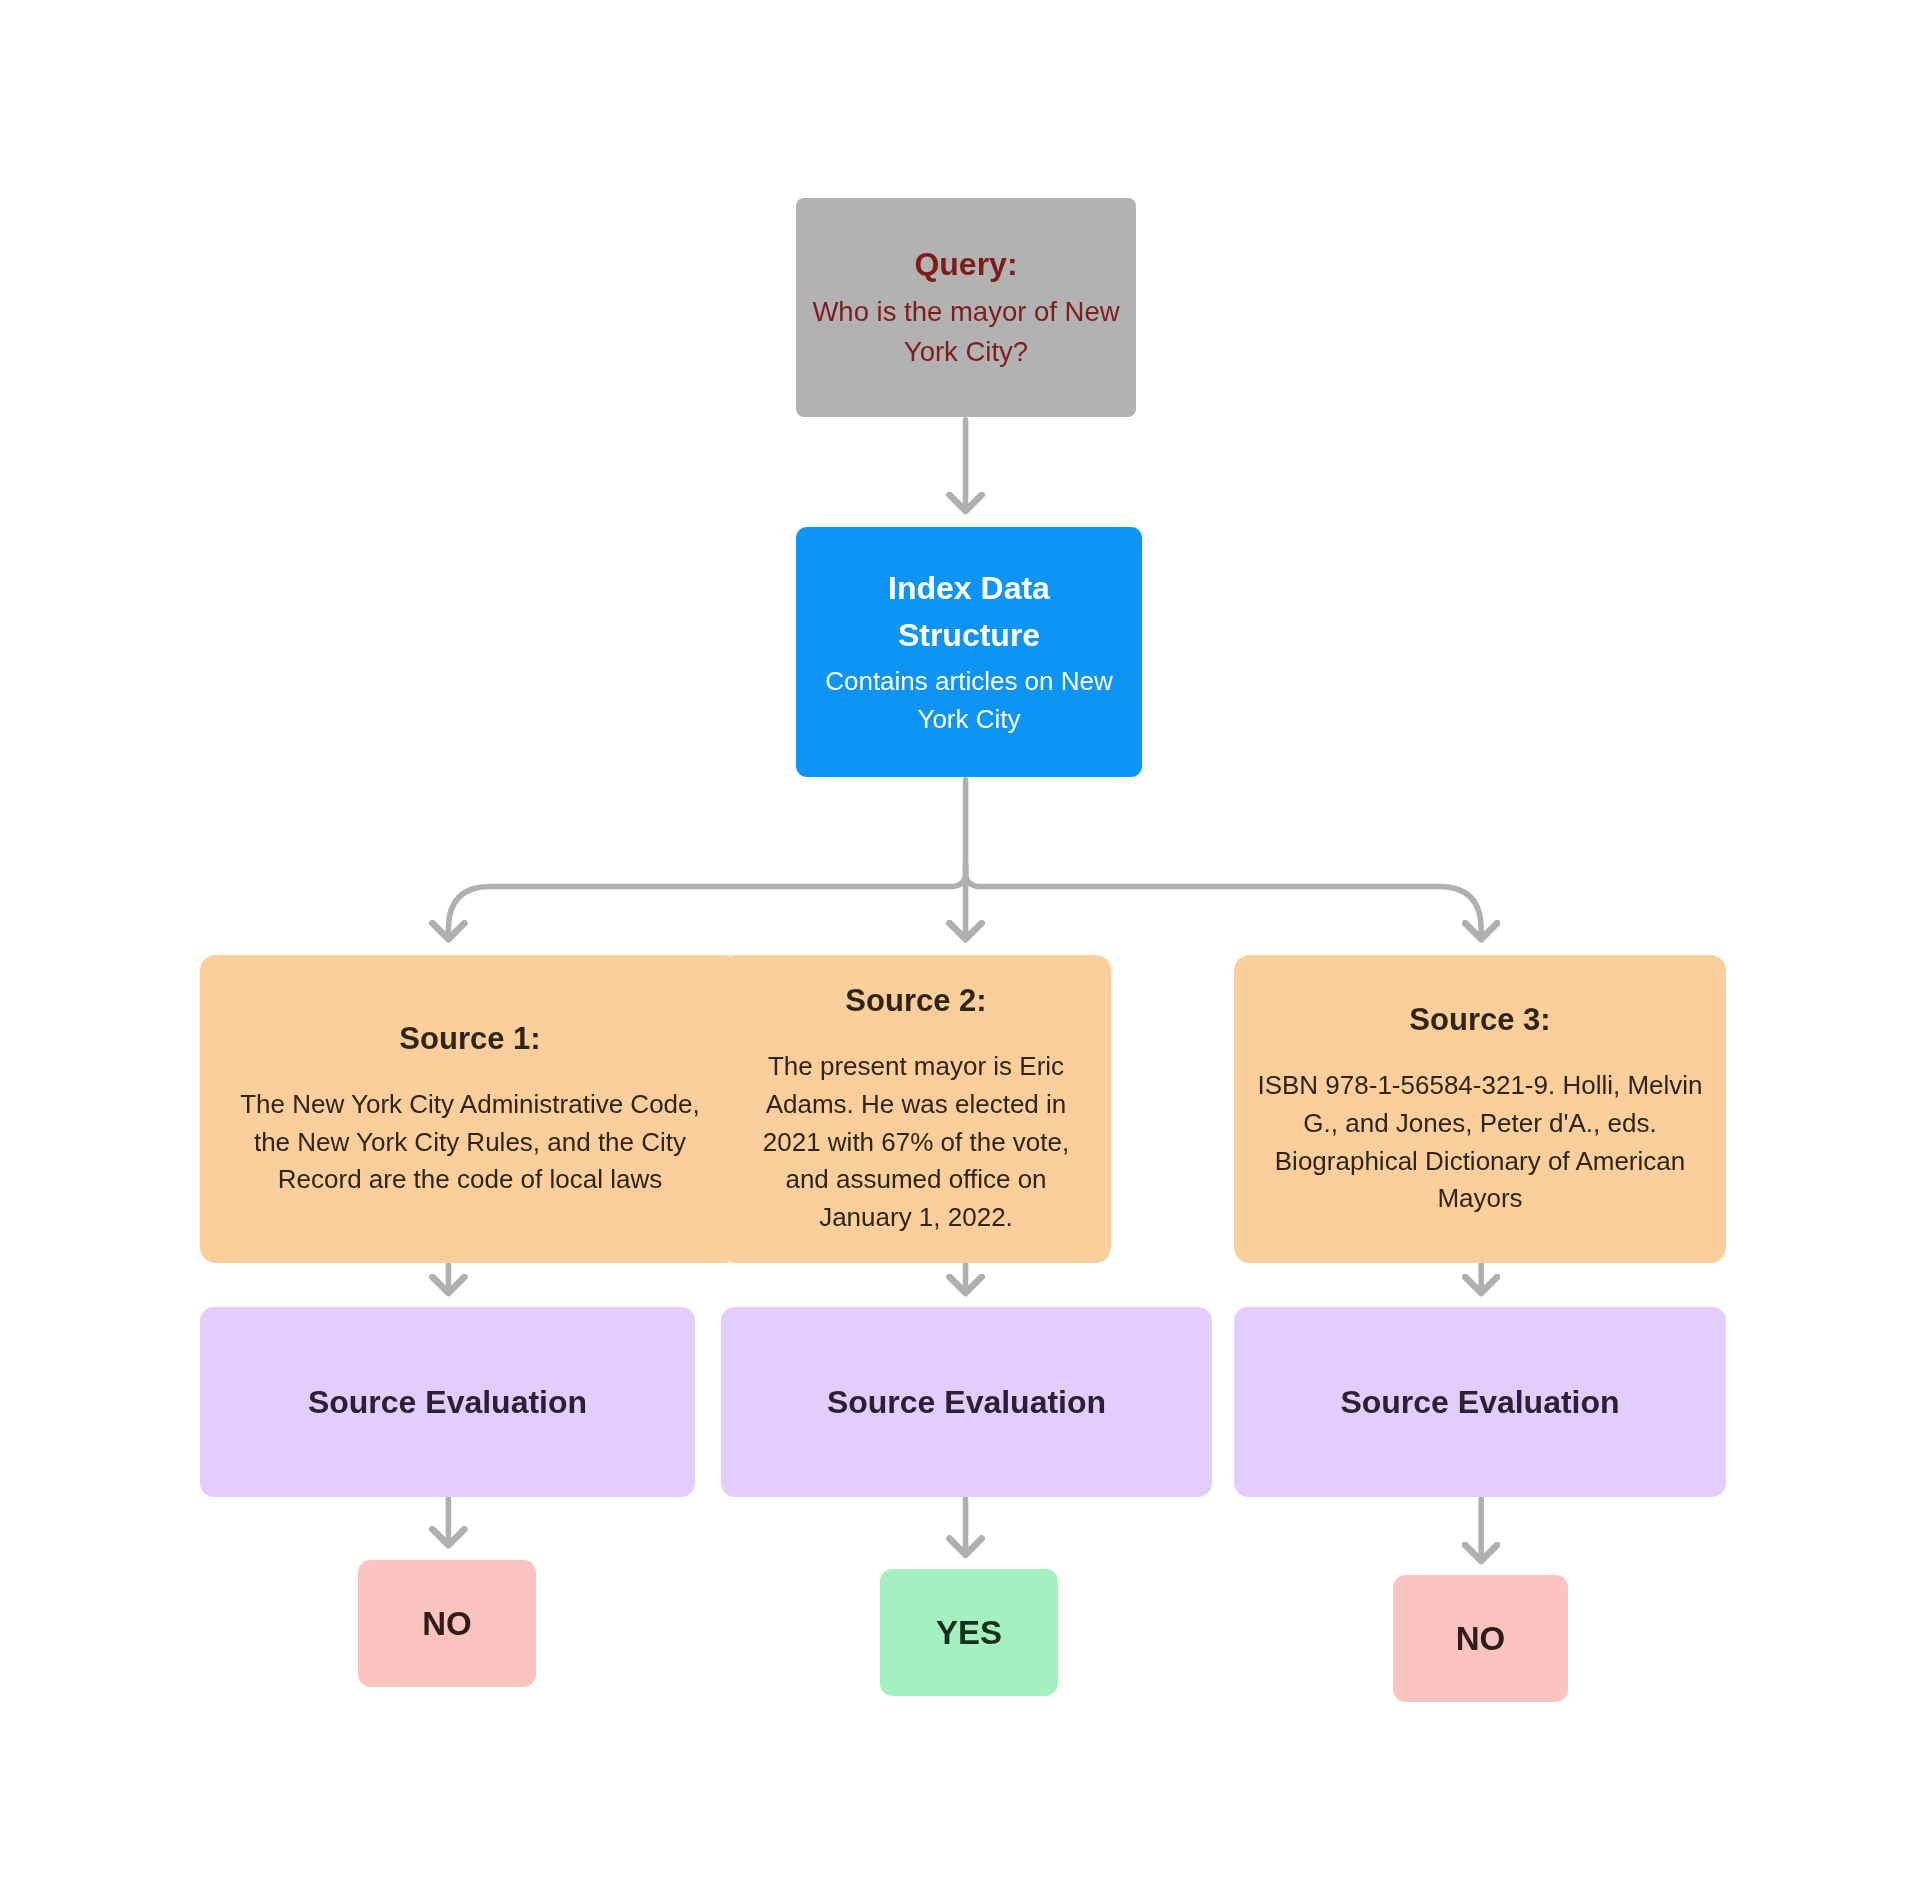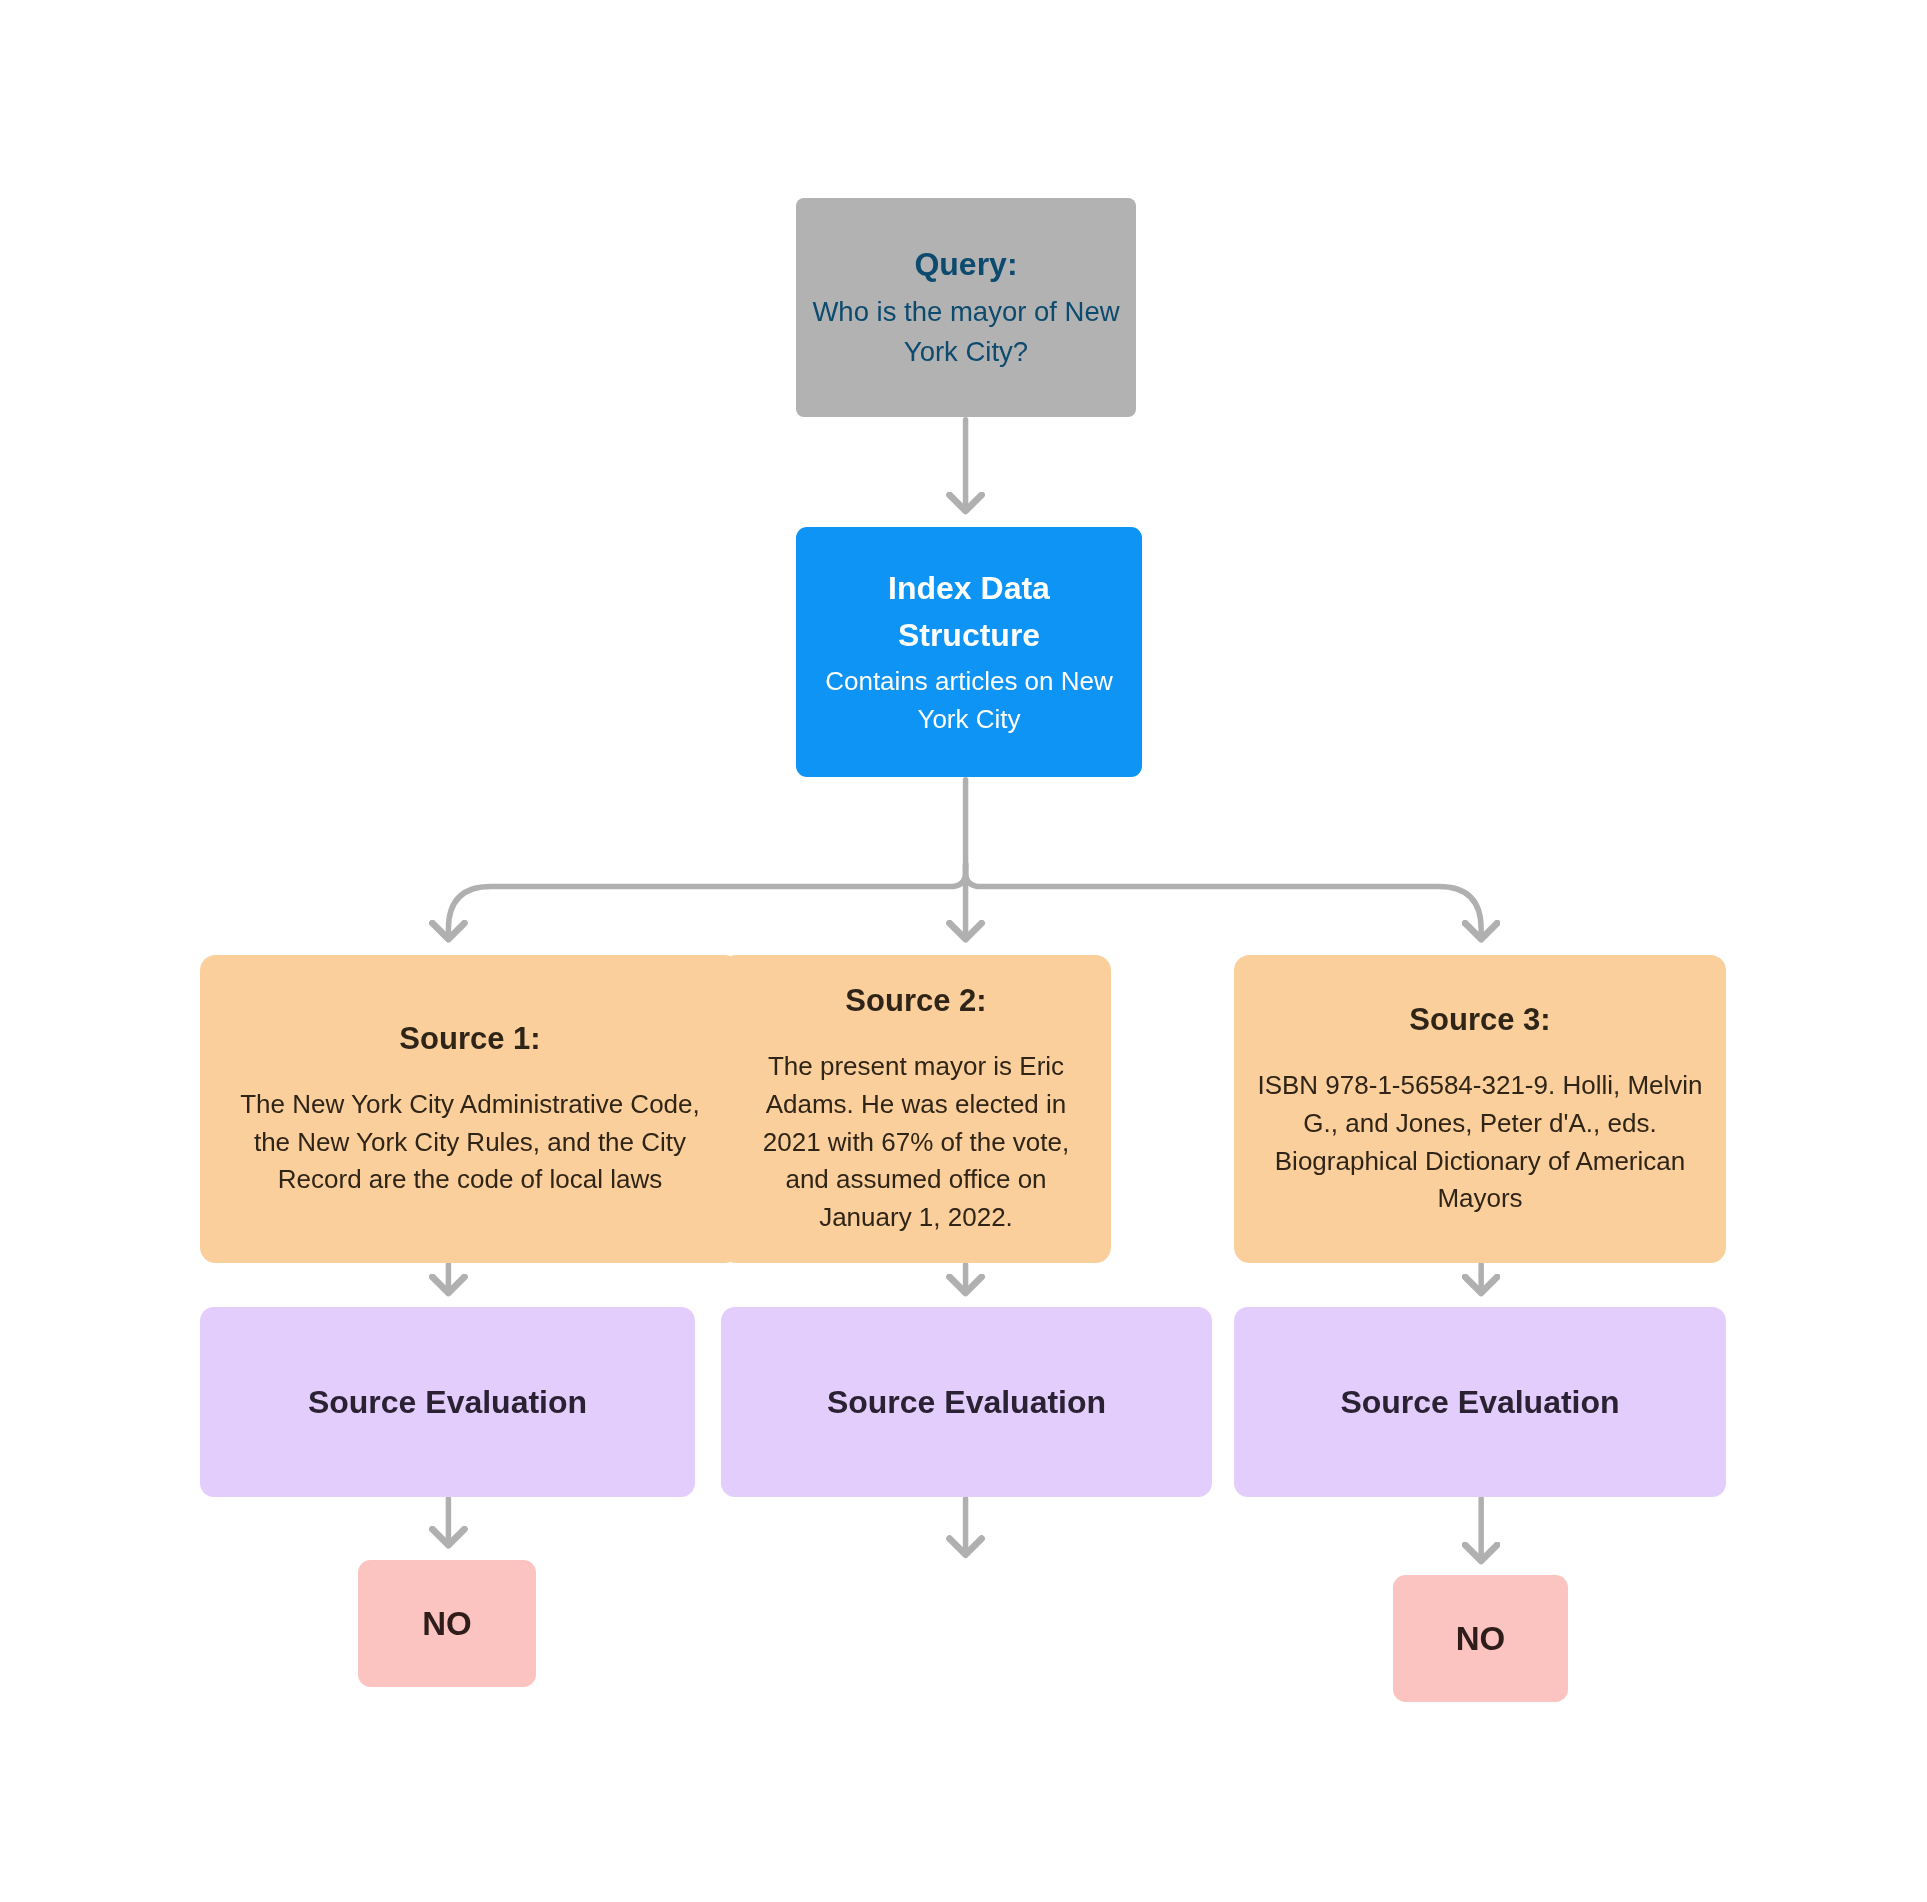--- a/index.html
+++ b/index.html
@@ -45,21 +45,21 @@
     line-height: 1.46;
   }
 
   
   #node-query {
     left: 796px;
     top: 198px;
     width: 340px;
     height: 219px;
     background: #b2b2b2;
-    color: #0c4a6e;
+    color: #7f1d1d;
     border-radius: 7.9px;
   }
   #node-query .title { font-size: 32px; margin-bottom: 6.3px; }
   #node-query .body  { font-size: 27.5px; }
 
   
   #node-index {
     left: 796px;
     top: 527px;
     width: 346px;
@@ -186,18 +186,21 @@
   <div class="node eval" id="node-eval-2">
     <div class="title">Source Evaluation</div>
   </div>
   <div class="node eval" id="node-eval-3">
     <div class="title">Source Evaluation</div>
   </div>
 
   <div class="node verdict" id="node-verdict-1">
     <div class="title">NO</div>
   </div>
+  <div class="node verdict" id="node-verdict-2">
+    <div class="title">YES</div>
+  </div>
   <div class="node verdict" id="node-verdict-3">
     <div class="title">NO</div>
   </div>
 
 </div>
 
 
 </body></html>

